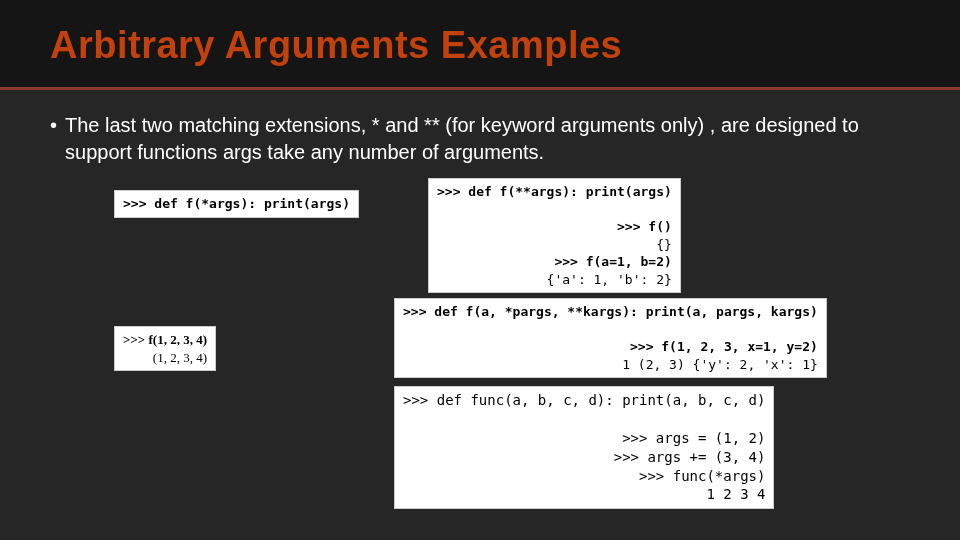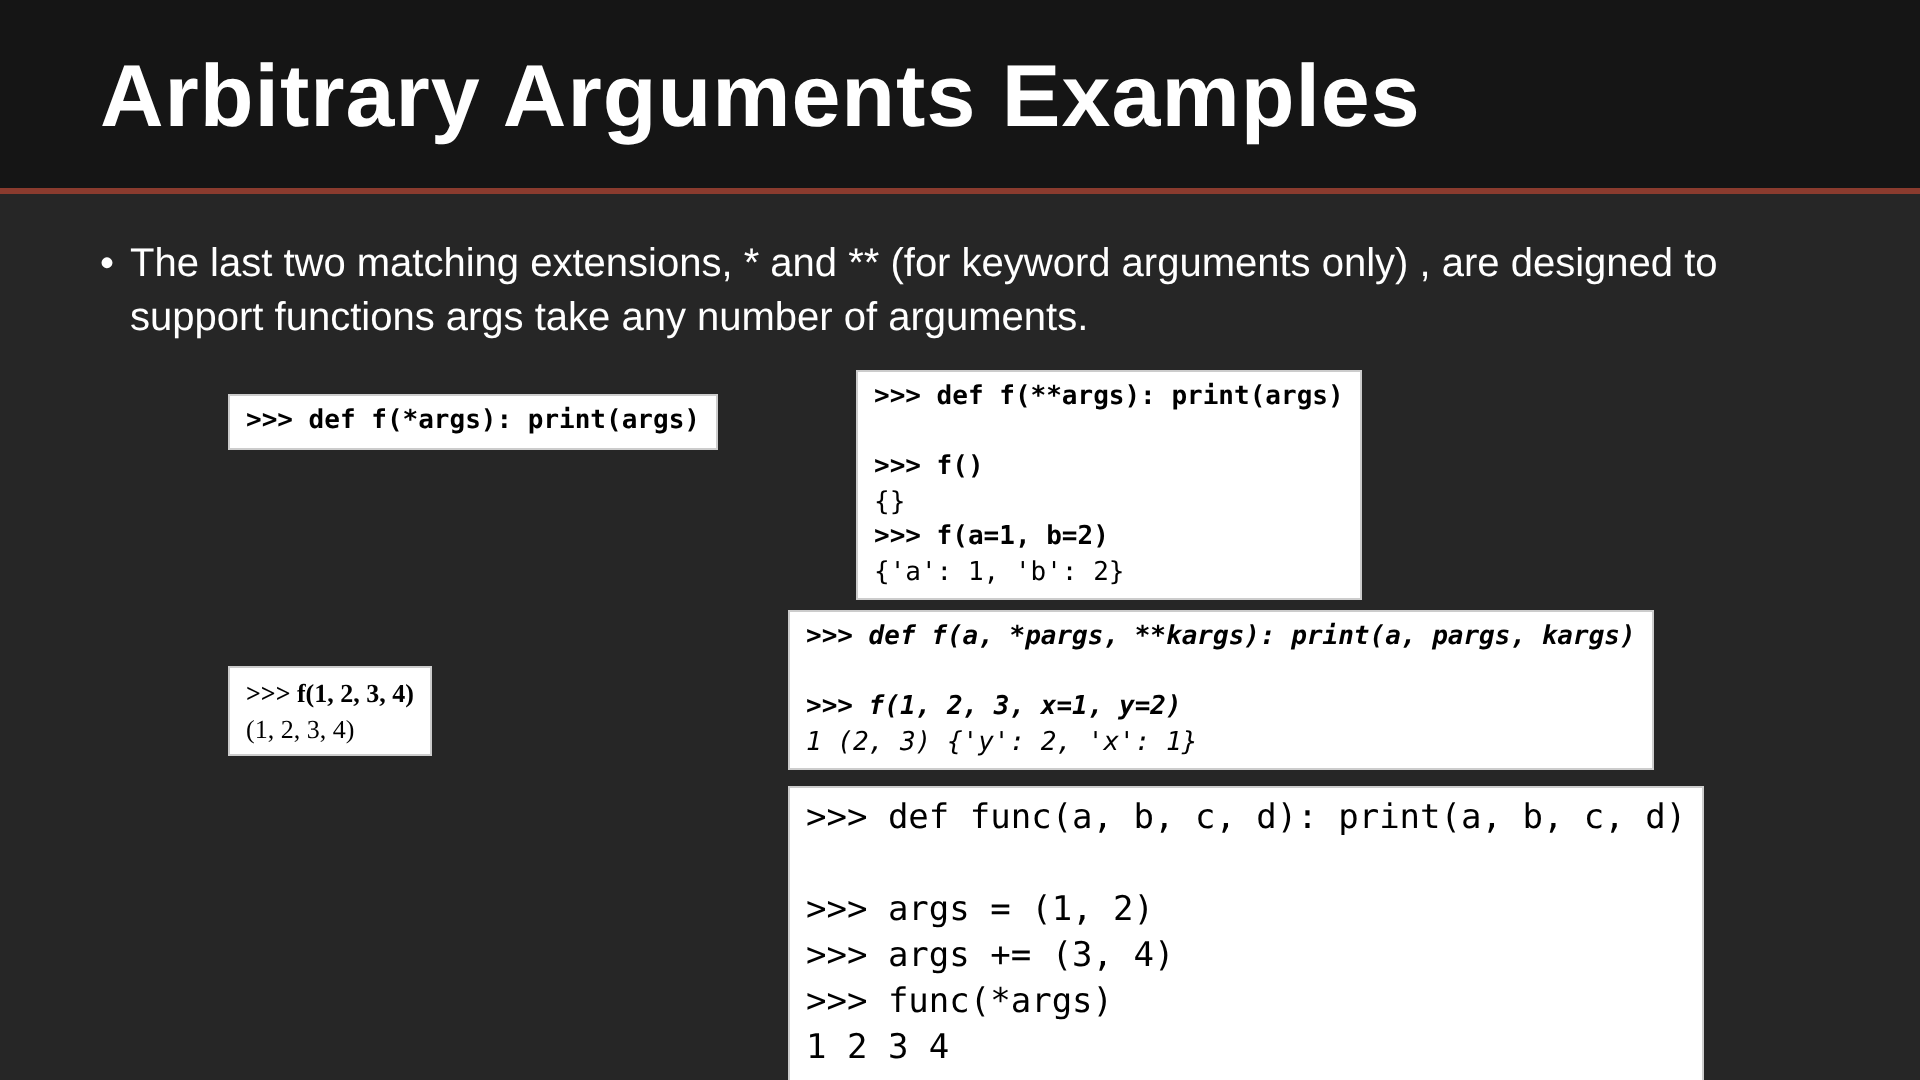--- a/index.html
+++ b/index.html
@@ -9,22 +9,22 @@
     background: #262626;
     color: #fff;
     position: relative;
   }
   .title-bar {
     background: #151515;
     padding: 24px 50px 20px 50px;
     border-bottom: 3px solid #8a3b2e;
   }
   .title-bar h1 {
-    color: #ffffff;
-    font-size: 44px;
+    color: #c2410c;
+    font-size: 38px;
     font-weight: 600;
     letter-spacing: 0.5px;
   }
   .content {
     padding: 22px 50px 0 50px;
   }
   .bullet {
     display: flex;
     gap: 8px;
     font-size: 20px;
@@ -34,33 +34,34 @@
     max-width: 820px;
   }
   .bullet .dot {
     flex: 0 0 auto;
     margin-top: 0;
   }
   .code-region {
     position: relative;
     width: 860px;
     height: 320px;
+    text-align: right;
   }
   .snippet {
     position: absolute;
     background: #fff;
     color: #000;
     border: 1px solid #ccc;
     font-family: "DejaVu Sans Mono","Consolas","Menlo",monospace;
     font-size: 13px;
     line-height: 1.35;
     padding: 4px 8px;
     white-space: pre;
   }
-  .snippet.small { font-size: 17px; line-height: 1.35; }
+  .snippet.small { font-size: 14px; line-height: 1.35; }
   .snippet .b { font-weight: 700; }
 </style>
 </head>
 <body>
 
 <div class="title-bar">
   <h1>Arbitrary Arguments Examples</h1>
 </div>
 
 <div class="content">
@@ -77,21 +78,21 @@
     <div class="snippet" style="left:64px; top:148px;font-family:Liberation Serif, serif;"><span class="b">&gt;&gt;&gt; f(1, 2, 3, 4)</span>
 <span>(1, 2, 3, 4)</span></div>
 
     <div class="snippet" style="left:346px; top:0px;margin-left:32px;"><span class="b">&gt;&gt;&gt; def f(**args): print(args)</span>
 <span></span>
 <span class="b">&gt;&gt;&gt; f()</span>
 <span>{}</span>
 <span class="b">&gt;&gt;&gt; f(a=1, b=2)</span>
 <span>{'a': 1, 'b': 2}</span></div>
 
-    <div class="snippet" style="left:344px; top:120px;font-style:italic;"><span class="b">&gt;&gt;&gt; def f(a, *pargs, **kargs): print(a, pargs, kargs)</span>
+    <div class="snippet" style="left:344px; top:120px;"><span class="b">&gt;&gt;&gt; def f(a, *pargs, **kargs): print(a, pargs, kargs)</span>
 <span></span>
 <span class="b">&gt;&gt;&gt; f(1, 2, 3, x=1, y=2)</span>
 <span>1 (2, 3) {'y': 2, 'x': 1}</span></div>
 
     <div class="snippet small" style="left:344px; top:208px;"><span>&gt;&gt;&gt; def func(a, b, c, d): print(a, b, c, d)</span>
 <span></span>
 <span>&gt;&gt;&gt; args = (1, 2)</span>
 <span>&gt;&gt;&gt; args += (3, 4)</span>
 <span>&gt;&gt;&gt; func(*args)</span>
 <span>1 2 3 4</span></div>

